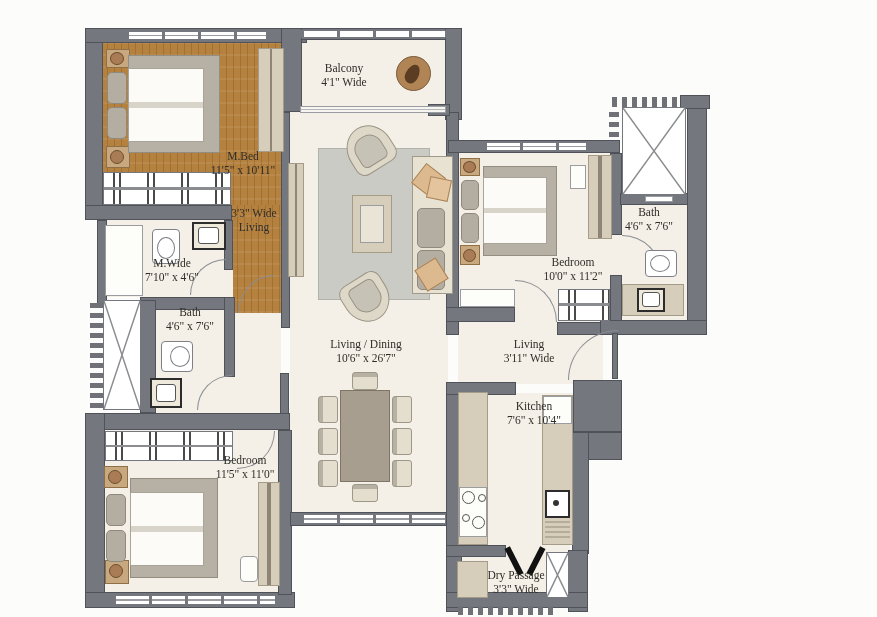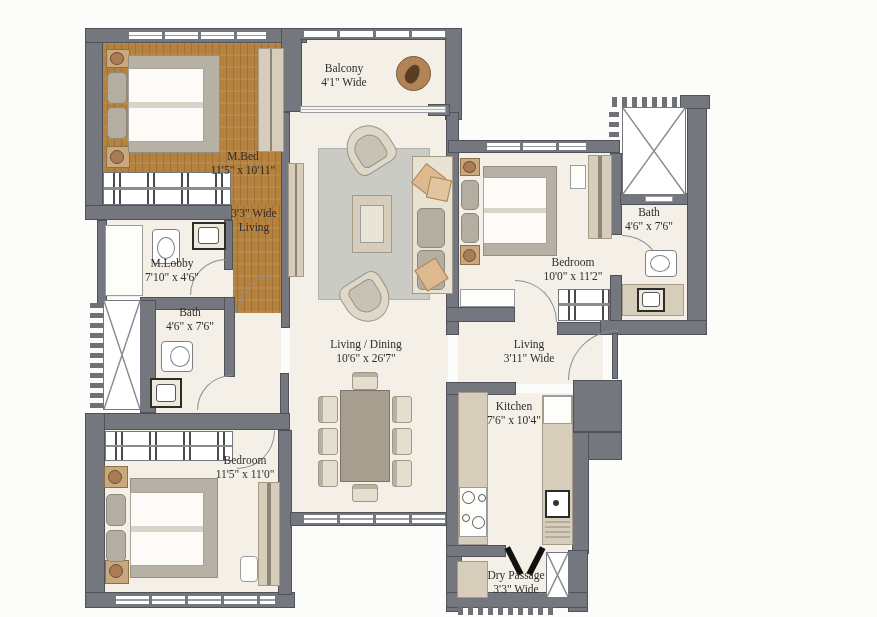--- a/index.html
+++ b/index.html
@@ -251,21 +251,21 @@
   </div>
   <div class="lbl" style="left:243px;top:149px">
     <div>M.Bed</div>
       <div>11'5" x 10'11"</div>
   </div>
   <div class="lbl" style="left:254px;top:206px">
     <div>3'3" Wide</div>
       <div>Living</div>
   </div>
   <div class="lbl" style="left:172px;top:256px">
-    <div>M.Lobby</div>
+    <div>M.Wide</div>
       <div>7'10" x 4'6"</div>
   </div>
   <div class="lbl" style="left:190px;top:305px">
     <div>Bath</div>
       <div>4'6" x 7'6"</div>
   </div>
   <div class="lbl" style="left:649px;top:205px">
     <div>Bath</div>
       <div>4'6" x 7'6"</div>
   </div>
@@ -278,21 +278,21 @@
       <div>3'11" Wide</div>
   </div>
   <div class="lbl" style="left:366px;top:337px">
     <div>Living / Dining</div>
       <div>10'6" x 26'7"</div>
   </div>
   <div class="lbl" style="left:245px;top:453px">
     <div>Bedroom</div>
       <div>11'5" x 11'0"</div>
   </div>
-  <div class="lbl" style="left:514px;top:399px">
+  <div class="lbl" style="left:534px;top:399px">
     <div>Kitchen</div>
       <div>7'6" x 10'4"</div>
   </div>
   <div class="lbl" style="left:516px;top:568px">
     <div>Dry Passage</div>
       <div>3'3" Wide</div>
   </div>
 
 </div>
 

